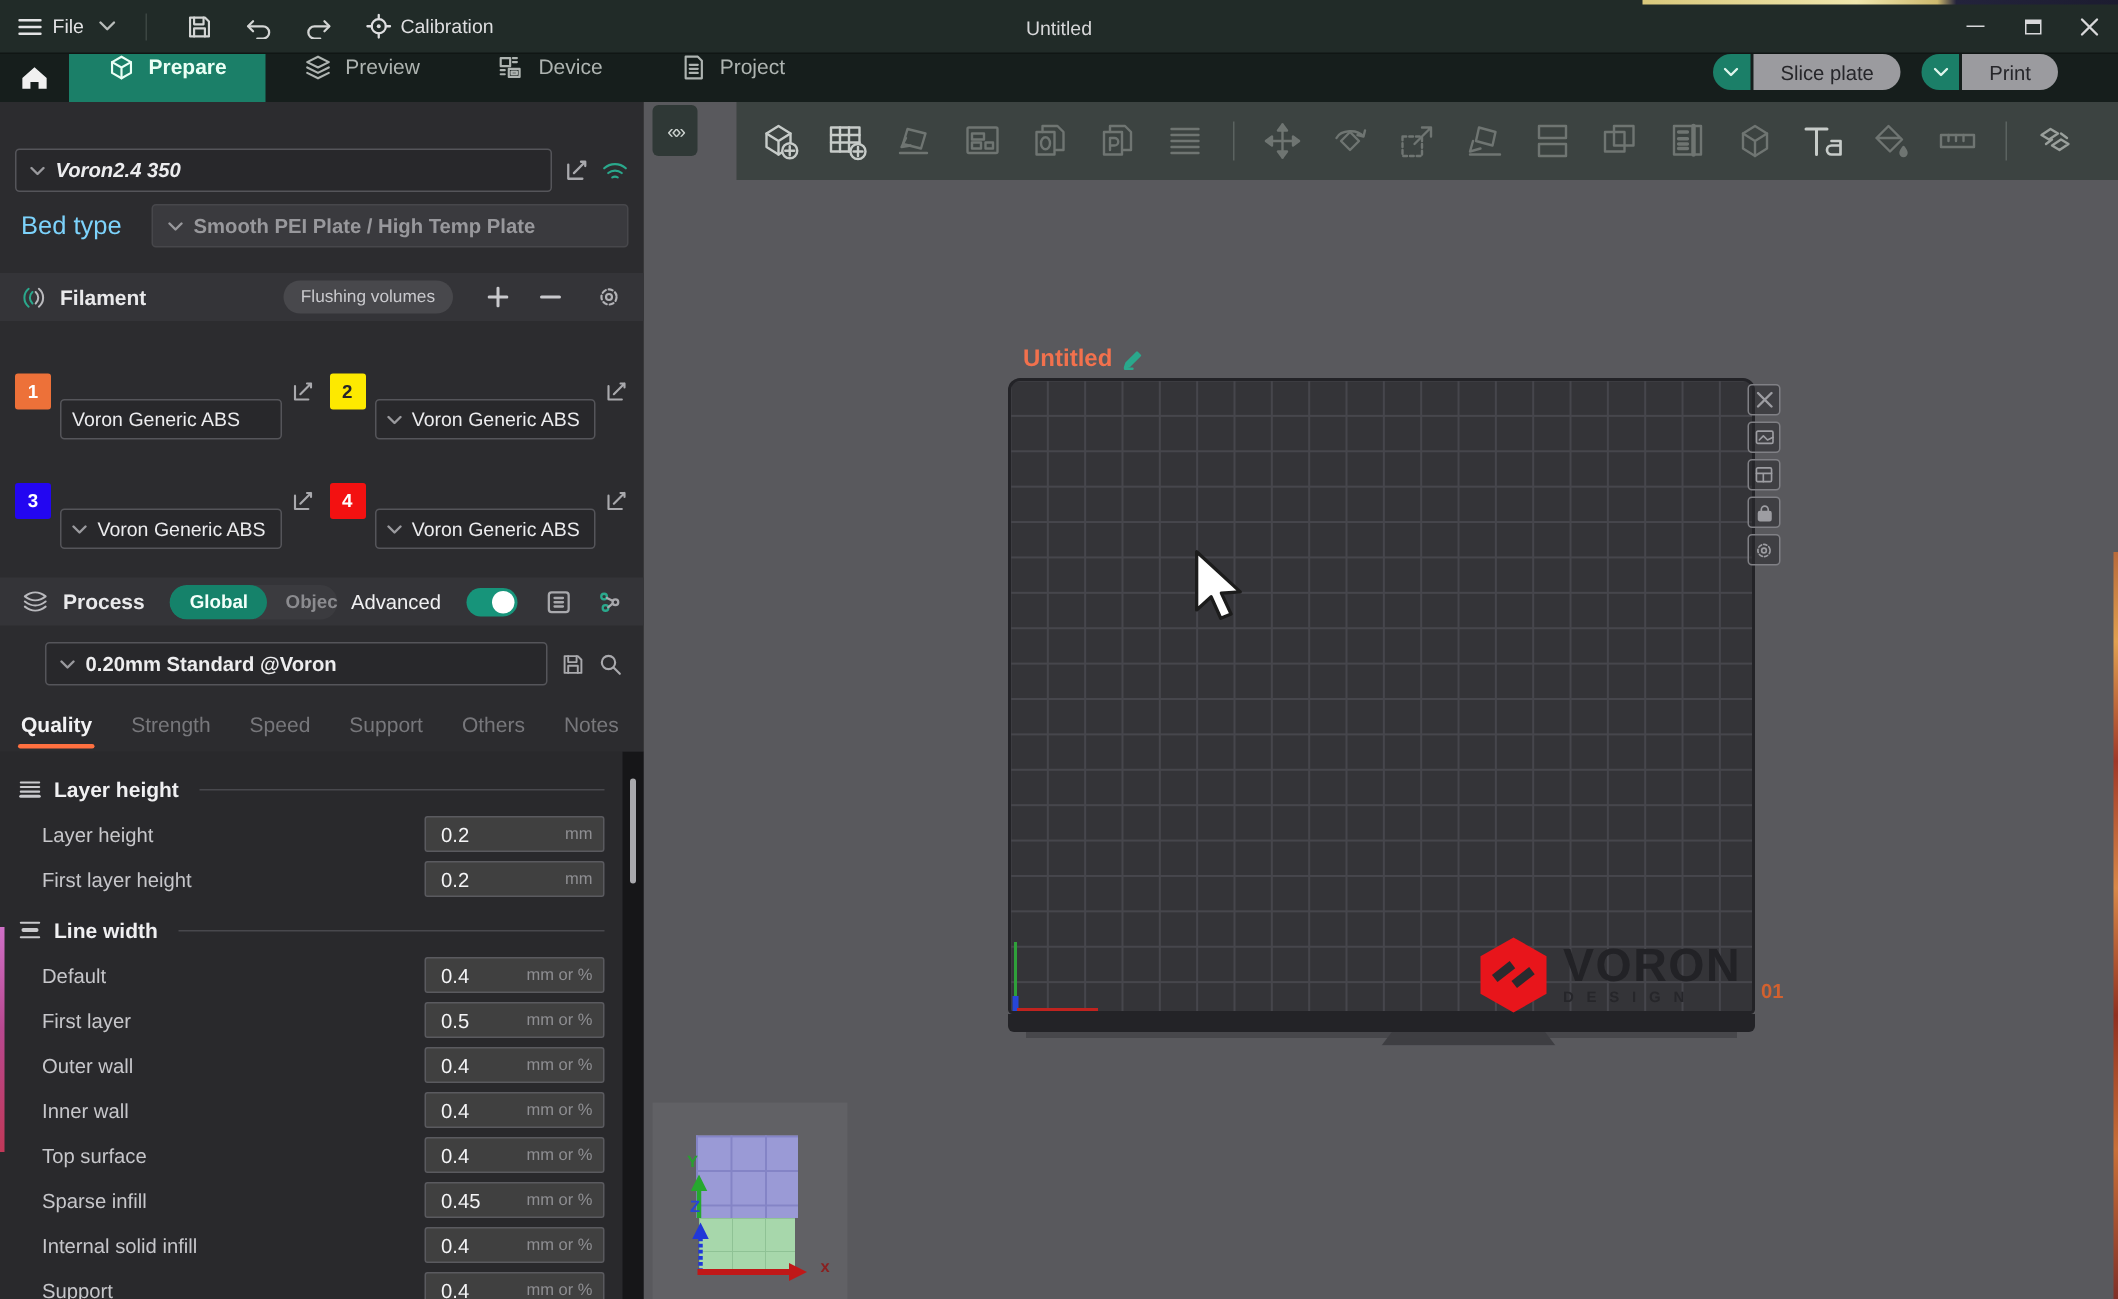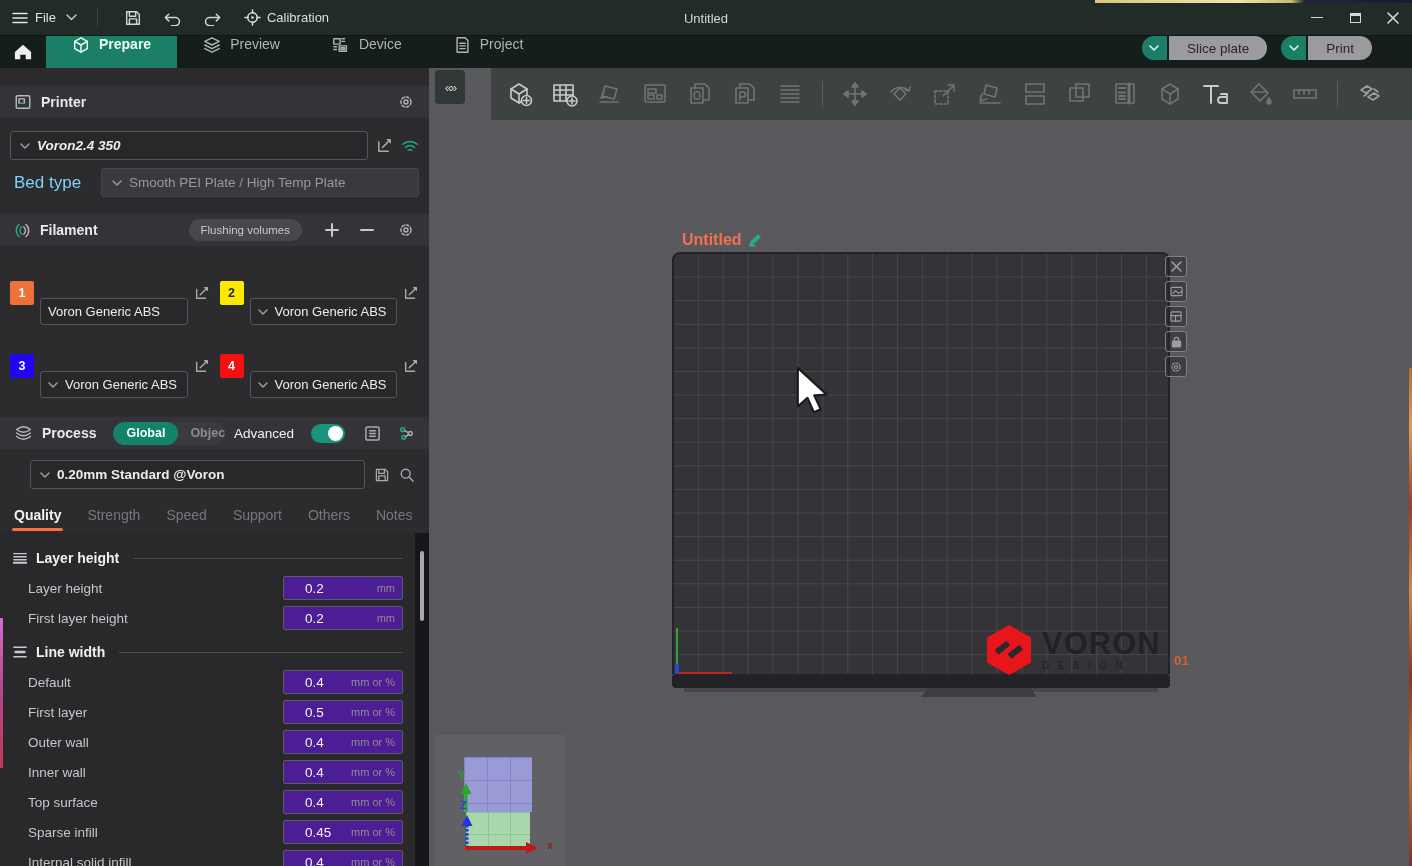--- a/index.html
+++ b/index.html
@@ -44,21 +44,21 @@
     background:#2c2c2f; display:flex; flex-direction:column; z-index:10;}
   .sec-header { height:32px; background:#343438; display:flex; align-items:center;
     gap:9px; padding:0 14px; color:#e9e9eb; font-size:14px; font-weight:700; flex:none;}
   .sec-header .hicn { color:#b9b9bd; }
   .push { margin-left:auto; }
   .gear { color:#b2b2b6; }
   .combo { display:flex; align-items:center; gap:7px; border:1px solid #55555a;
     background:#28282b; border-radius:3px; height:29px; padding:0 9px; color:#ececee; font-size:13.5px;}
   .combo .chev { color:#9a9a9e; }
   .sel { background:#3a3a3e; border:1px solid #47474b; border-radius:3px; height:29px;
-    display:flex; align-items:center; gap:7px; padding:0 10px; color:#98989c; font-size:13.5px;}
+    display:flex; align-items:center; gap:7px; padding:0 10px; color:#98989c; font-size:13.5px;font-weight:bold;}
   .icbtn { color:#a9a9ad; display:flex; align-items:center; justify-content:center;}
   .row-line { display:flex; align-items:center; }
 
   .fil-grid { display:grid; grid-template-columns:1fr 1fr; gap:8px 10px; margin:14px 10px 0 10px;}
   .fil-cell { display:flex; align-items:center; gap:6px; }
   .swatch { width:24px; height:24px; border-radius:2px; display:flex; align-items:center;
     justify-content:center; font-size:12.5px; font-weight:700; flex:none;}
   .fil-combo { flex:1; height:27px; font-size:13px; padding:0 7px;margin-top:38px;}
 
   .seg { display:flex; align-items:center; height:23px; background:#3b3b3f; border-radius:12px; overflow:hidden;}
@@ -75,21 +75,21 @@
     background:#ff7040; border-radius:2px;}
 
   .params { flex:1; background:#29292c; position:relative; margin-top:2px; padding:6px 26px 0 12px; overflow:hidden;}
   .pgroup { display:flex; align-items:center; gap:8px; height:30px; color:#f0f0f2;
     font-size:14px; font-weight:700; margin-top:4px;}
   .pgroup .gline { flex:1; height:1px; background:#48484d; margin-left:6px;}
   .pgroup .hicn { color:#c9c9cd; }
   .prow { display:flex; align-items:center; height:30px; padding-left:16px;}
   .plabel { color:#c6c6ca; font-size:13.5px; }
   .pinput { margin-left:auto; width:120px; height:24px; border:1px solid #5a5a5f; border-radius:2px;
-    display:flex; align-items:center; padding:0 7px 0 21px; background:#4c1d95;}
+    display:flex; align-items:center; padding:0 7px 0 10px; background:#404040;}
   .pval { color:#f4f4f6; font-size:13.5px; }
   .punit { margin-left:auto; color:#8e8e92; font-size:11px; }
   .scrolltrack { position:absolute; right:0; top:0; bottom:0; width:14px; background:#161618;}
   .scrollthumb { position:absolute; right:5px; top:18px; width:4px; height:70px; background:#a9a9ad; border-radius:2px;}
 
   
   .viewport { position:absolute; left:429px; top:68px; width:983px; height:798px; background:#59595d;}
   .vtoolbar { position:absolute; left:62px; right:0; top:0; height:52px; background:#3c4341;
     display:flex; align-items:center; gap:11px; padding-left:12px;}
   .collapse-btn { position:absolute; left:6px; top:2px; width:30px; height:34px; background:#2f3836;
@@ -283,40 +283,20 @@
             </svg>
         </div>
         <div class="act-main">Print</div>
       </div>
     </div>
   </div>
 
   <div class="leftpanel">
     <div style="height:18px"></div>
 
-    <div class="sec-header">
-      <span class="hicn">
-        <svg width="18" height="18" viewBox="0 0 20 20">
-            <g class="ic">
-              <rect x="2.5" y="3" width="15" height="14" rx="1.5"></rect>
-              <path d="M5.5 6.5h6v5h-6z"></path>
-              <path d="M5.5 11.5h6" style="stroke:#2aa88c"></path>
-            </g>
-          </svg>
-      </span>
-      <span>Printer</span>
-      <span class="push gear">
-        <svg width="18" height="18" viewBox="0 0 20 20">
-            <g class="ic">
-              <circle cx="10" cy="10" r="5.6" stroke-dasharray="3 2.2"></circle>
-              <circle cx="10" cy="10" r="2.2"></circle>
-            </g>
-          </svg>
-      </span>
-    </div>
     <div class="row-line" style="margin:13px 10px 0 10px; gap:8px;font-style:italic;">
       <div class="combo" style="flex:1">
         <span class="chev">
             <svg width="10" height="6" viewBox="0 0 10 6">
               <path class="ic" d="M1 1l4 4 4-4"></path>
             </svg>
           </span>
         <span style="font-weight:700">Voron2.4 350</span>
       </div>
       <span class="icbtn">

